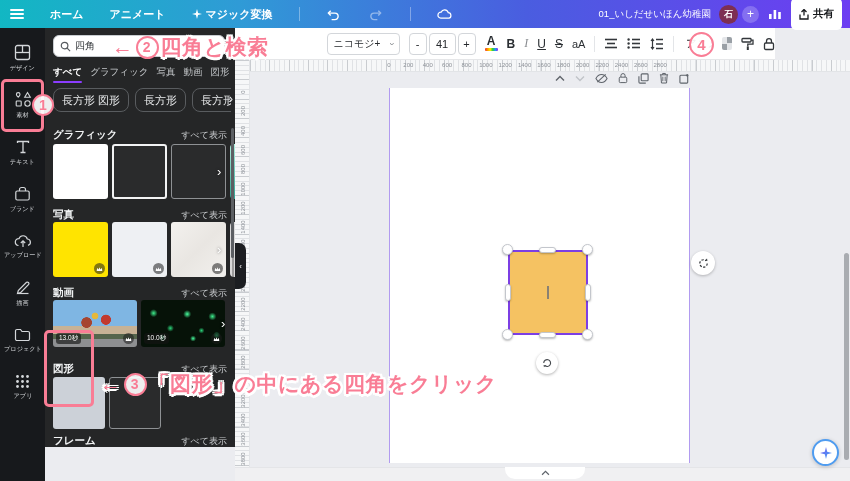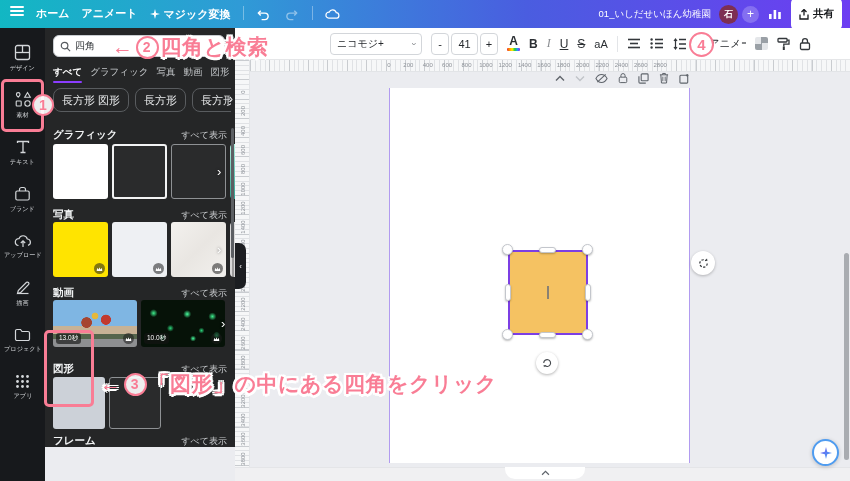--- a/index.html
+++ b/index.html
@@ -4,21 +4,21 @@
 <style>
   * { margin:0; padding:0; box-sizing:border-box; }
   html,body { width:850px; height:481px; overflow:hidden; }
   body { font-family:"Liberation Sans","DejaVu Sans",sans-serif; }
   .app { position:relative; width:850px; height:481px; background:#ebecf0; overflow:hidden; }
 
   
   .topbar { position:absolute; left:0; top:0; width:850px; height:28px;
     background:linear-gradient(90deg,#12b7c3 0%,#2f9bd6 28%,#4a5de0 62%,#6d3df2 100%);
     display:flex; align-items:center; color:#fff; z-index:20; }
-  .tb-left { display:flex; gap:12px; padding-left:10px; }
+  .tb-left { display:flex; align-items:center; gap:26px; padding-left:10px; }
   .hamburger { width:14px; height:10px; display:flex; flex-direction:column; justify-content:space-between; cursor:pointer; }
   .hamburger i { height:2px; background:#fff; border-radius:1px; }
   .tb-menu { font-size:11px; font-weight:700; cursor:pointer; white-space:nowrap; }
   .tb-magic { display:flex; align-items:center; gap:4px; }
   .tb-div { width:1px; height:14px; background:rgba(255,255,255,.35); }
   .tb-ico { width:16px; height:16px; display:flex; align-items:center; justify-content:center; }
   .dim { opacity:.45; }
   .tb-right { margin-left:auto; display:flex; align-items:center; gap:8px; padding-right:8px; }
   .doc-title { font-size:9.5px; color:#fff; white-space:nowrap; }
   .avatar { width:19px; height:19px; border-radius:50%; background:#7d2f52; color:#fff;
@@ -61,21 +61,21 @@
   .thumb { border-radius:3px; cursor:pointer; position:relative; flex:0 0 auto; }
   .row-chev { position:absolute; color:#fff; font-size:13px; text-shadow:0 0 3px rgba(0,0,0,.6); cursor:pointer; }
   .crown-badge { position:absolute; right:3px; bottom:3px; width:11px; height:11px; border-radius:50%;
     background:rgba(30,30,30,.55); display:flex; align-items:center; justify-content:center; }
   .dur-badge { position:absolute; left:3px; bottom:3px; background:rgba(20,20,20,.65); color:#fff;
     font-size:6.5px; padding:1px 3px; border-radius:3px; }
   .panel-scroll { position:absolute; right:1px; top:100px; width:3.5px; height:130px;
     background:#5c5f63; border-radius:2px; }
 
   
-  .toolbar { position:absolute; left:235px; top:28px; width:615px; height:32px; background:#fff;
+  .toolbar { position:absolute; left:235px; top:28px; width:540px; height:32px; background:#fff;
     border-bottom:1px solid #e5e6e8; display:flex; align-items:center; gap:9px; padding-left:72px; z-index:16; }
   .tbtn { display:flex; align-items:center; justify-content:center; color:#2b2f33; cursor:pointer; }
   .lines-icon { width:14px; height:10px; display:flex; flex-direction:column; justify-content:space-between; }
   .lines-icon i { height:1.8px; background:#33373b; border-radius:1px; }
   .font-box { width:92px; height:22px; border:1px solid #d3d6da; border-radius:4px; display:flex;
     align-items:center; padding:0 6px; font-size:10px; color:#25282c; cursor:pointer; }
   .font-box .chev { margin-left:auto; font-size:9px; color:#6b6f74; transform:rotate(90deg); }
   .stepper { display:flex; gap:2px; }
   .step-box { border:1px solid #d3d6da; border-radius:4px; height:22px; display:flex; align-items:center;
     justify-content:center; font-size:11px; color:#25282c; cursor:pointer; }

